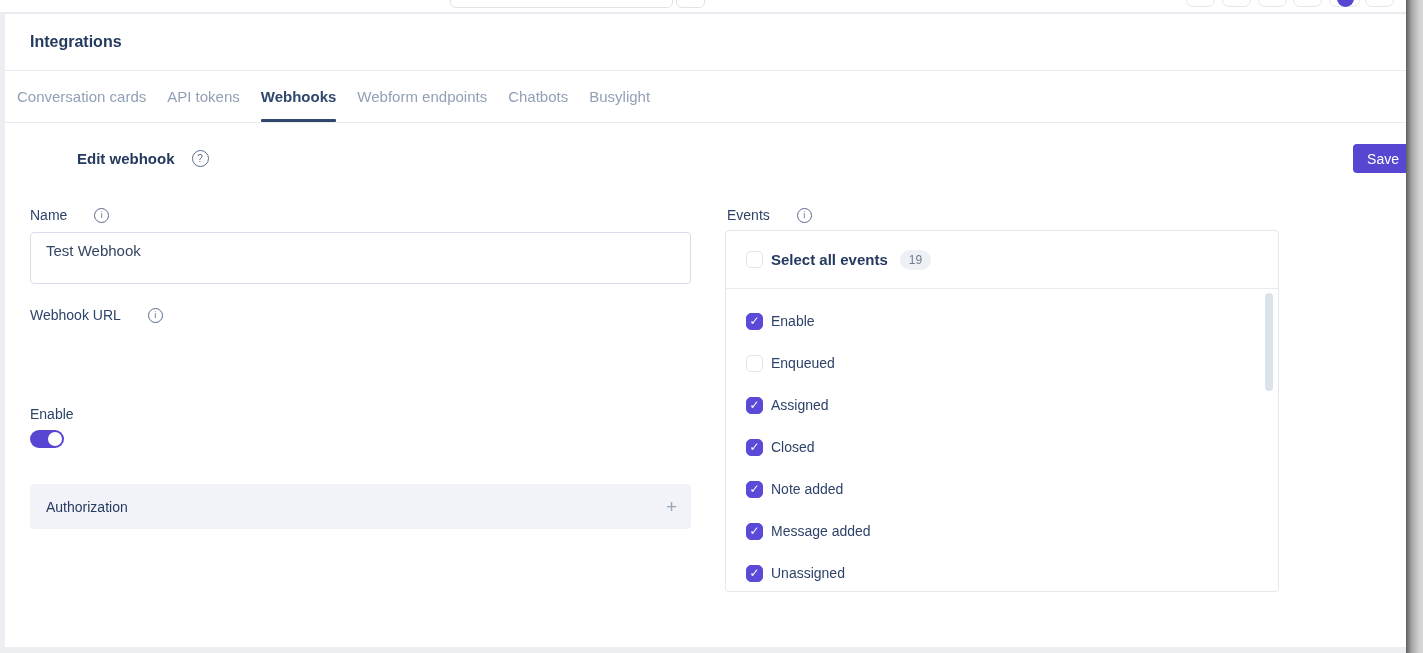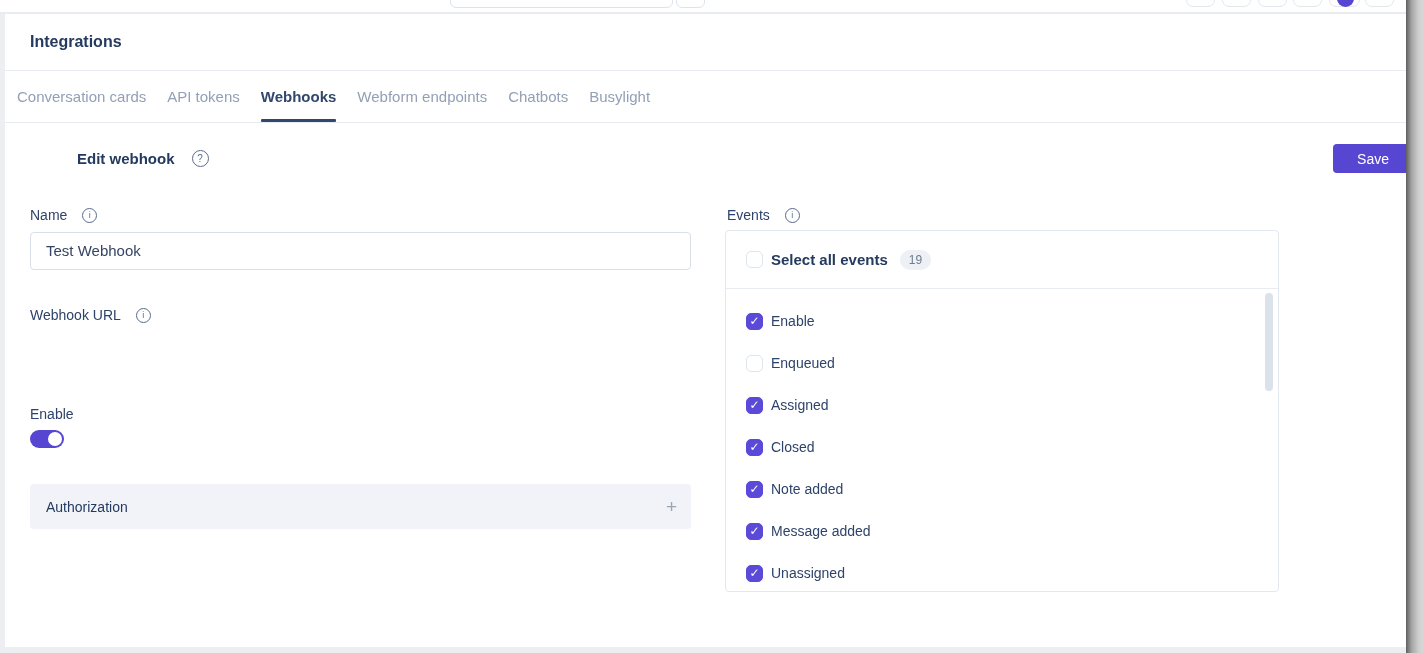--- a/index.html
+++ b/index.html
@@ -56,34 +56,34 @@
 
   
   .edit-row { position:absolute; left:40px; top:130px; width:1356px; height:30px;margin-left:32px; }
   .edit-heading { position:absolute; left:0; top:6px; font-size:15px; font-weight:700; color:var(--heading,#243a5e); display:flex; align-items:center; }
   .help-icon {
     display:inline-flex; align-items:center; justify-content:center;
     width:17px; height:17px; margin-left:17px; border:1.3px solid #5a6b8c; border-radius:50%;
     font-size:10px; font-weight:400; color:#5a6b8c; cursor:pointer;
   }
   .save-btn {
-    position:absolute; right:20px; top:0; height:29px; padding:0 24px;
+    position:absolute; right:20px; top:0; height:29px; padding:0 14px;
     background:var(--accent,#5646d1); color:#fff; font-size:14px; border:none; border-radius:4px; cursor:pointer;
     font-family:inherit;
   }
 
   
-  .field-label { display:flex; align-items:center; font-size:14px; color:var(--label,#2e4369); }
+  .field-label { display:flex; align-items:center; font-size:14px; color:var(--label,#2e4369);gap:12px; }
   .info-icon {
     display:inline-flex; align-items:center; justify-content:center;
     width:15px; height:15px; margin-left:15px; border:1.2px solid #5a6b8c; border-radius:50%;
     font-size:9px; font-style:normal; color:#5a6b8c; cursor:pointer;
   }
   .text-input {
-    position:absolute; width:661px; height:38px; background:#fff;
+    position:absolute; width:661px; height:52px; background:#fff;
     border:1px solid #d9dee8; border-radius:4px; padding:0 15px;
     font-size:15px; color:var(--input-text,#344563); font-family:inherit;
     white-space:nowrap; overflow:hidden;
   }
   .name-label  { position:absolute; left:25px; top:193px; }
   .name-input  { left:25px; top:218px; }
   .url-label   { position:absolute; left:25px; top:293px;justify-content:space-between; }
   .url-input   { left:25px; top:318px; }
   .enable-label{ position:absolute; left:25px; top:392px; }
   .toggle {

